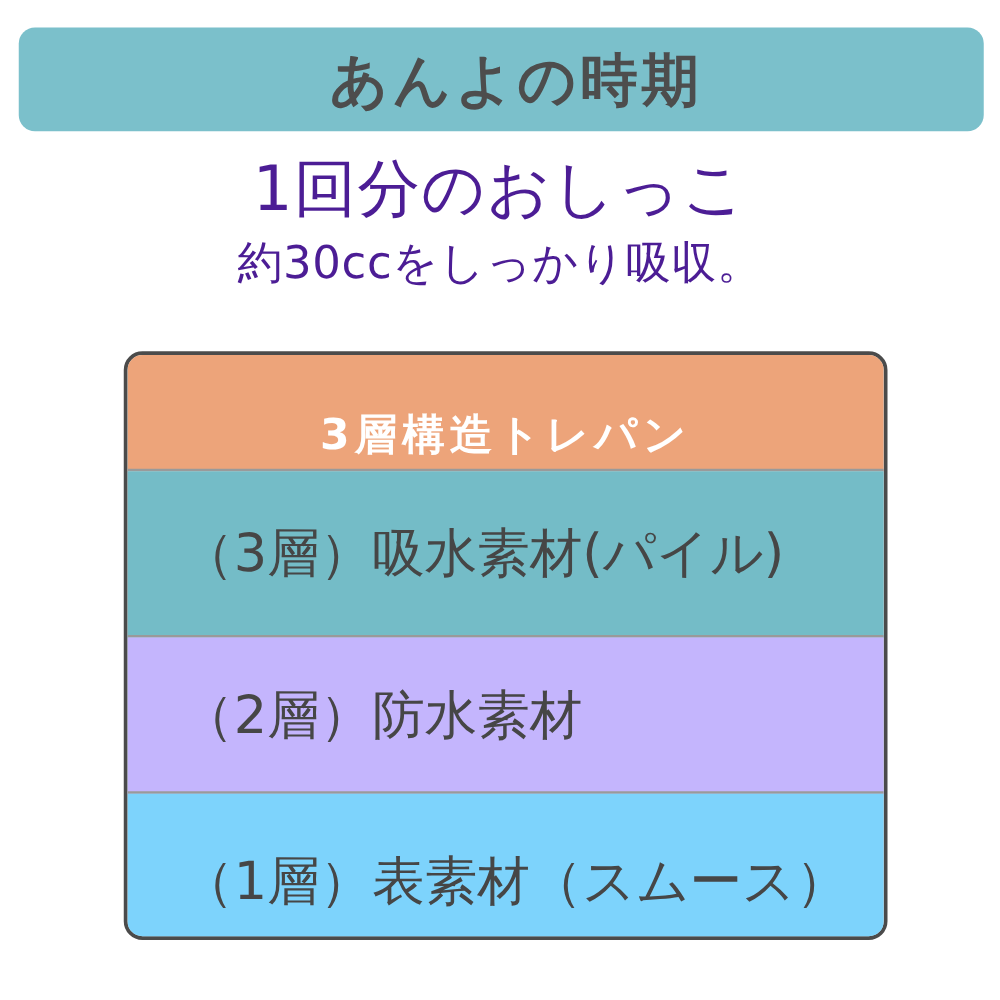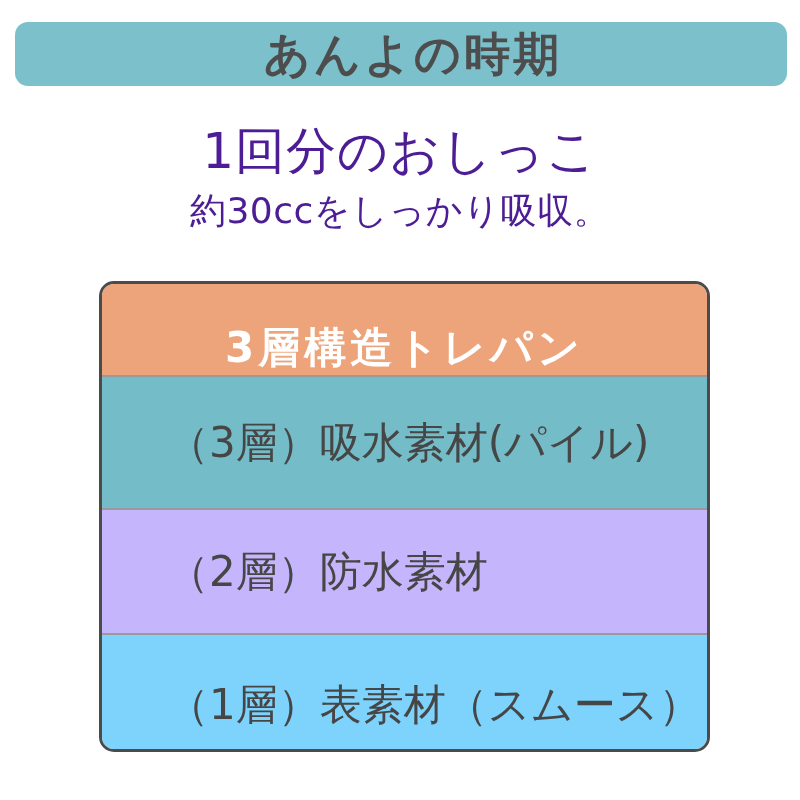--- a/index.html
+++ b/index.html
@@ -21,21 +21,21 @@
     height: 800px;
     background: #ffffff;
   }
 
   
   .title-pill {
     position: absolute;
     left: 15px;
     top: 22px;
     width: 772px;
-    height: 64px;
+    height: 83px;
     background: #7bc0cb;
     border-radius: 13px;
     display: flex;
     align-items: center;
     justify-content: center;
     box-sizing: border-box;
     padding-left: 24px;
   }
   .title-text {
     font-size: 46px;
@@ -88,21 +88,21 @@
     width: 100%;
   }
 
   .layer-row.head {
     height: 93px;
     background: #eda47a;
     justify-content: center;
     border-bottom: 2px solid #9a9a9a;
   }
   .head-text {
-    font-size: 42px;
+    font-size: 34px;
     font-weight: bold;
     color: #ffffff;
     letter-spacing: 4px;
     line-height: 1;
     white-space: nowrap;
     margin-top: 36px;
   }
 
   .layer-row.l3 {
     height: 133px;
@@ -113,21 +113,21 @@
     height: 125px;
     background: #c4b5fd;
     border-bottom: 2px solid #9a9a9a;
   }
   .layer-row.l1 {
     height: 140px;
     background: #7dd3fc;
   }
 
   .layer-text {
-    padding-left: 65px;
+    padding-left: 43px;
     font-size: 42px;
     color: #464646;
     letter-spacing: 0px;
     line-height: 1;
     white-space: nowrap;
   }
 </style>
 </head>
 <body>
 

